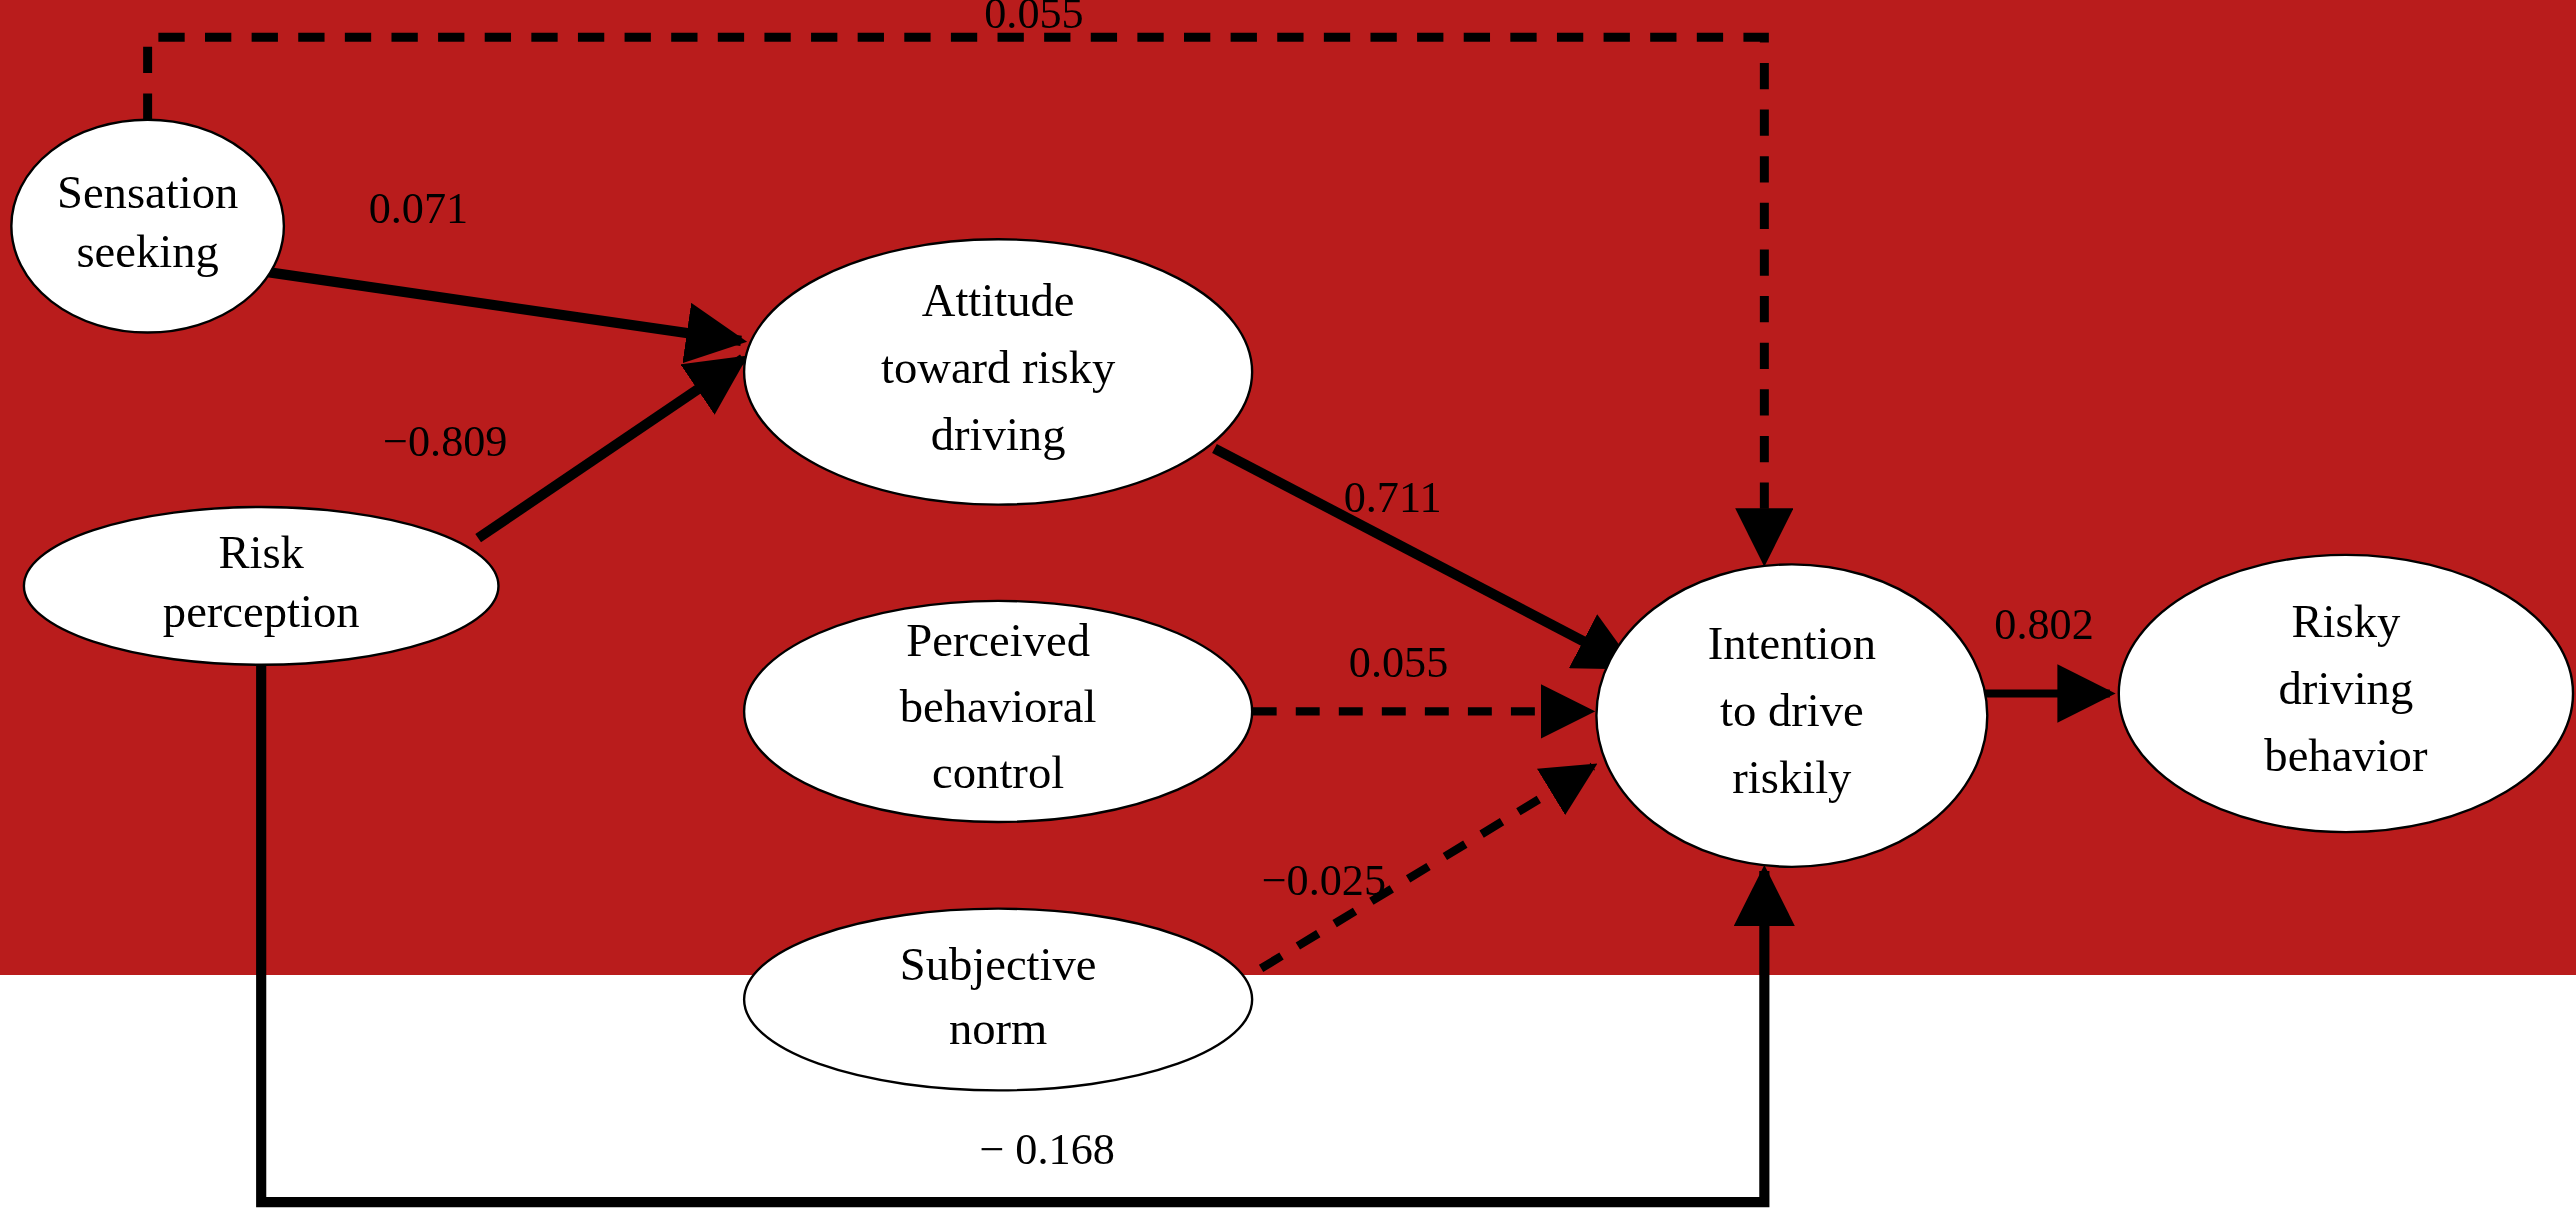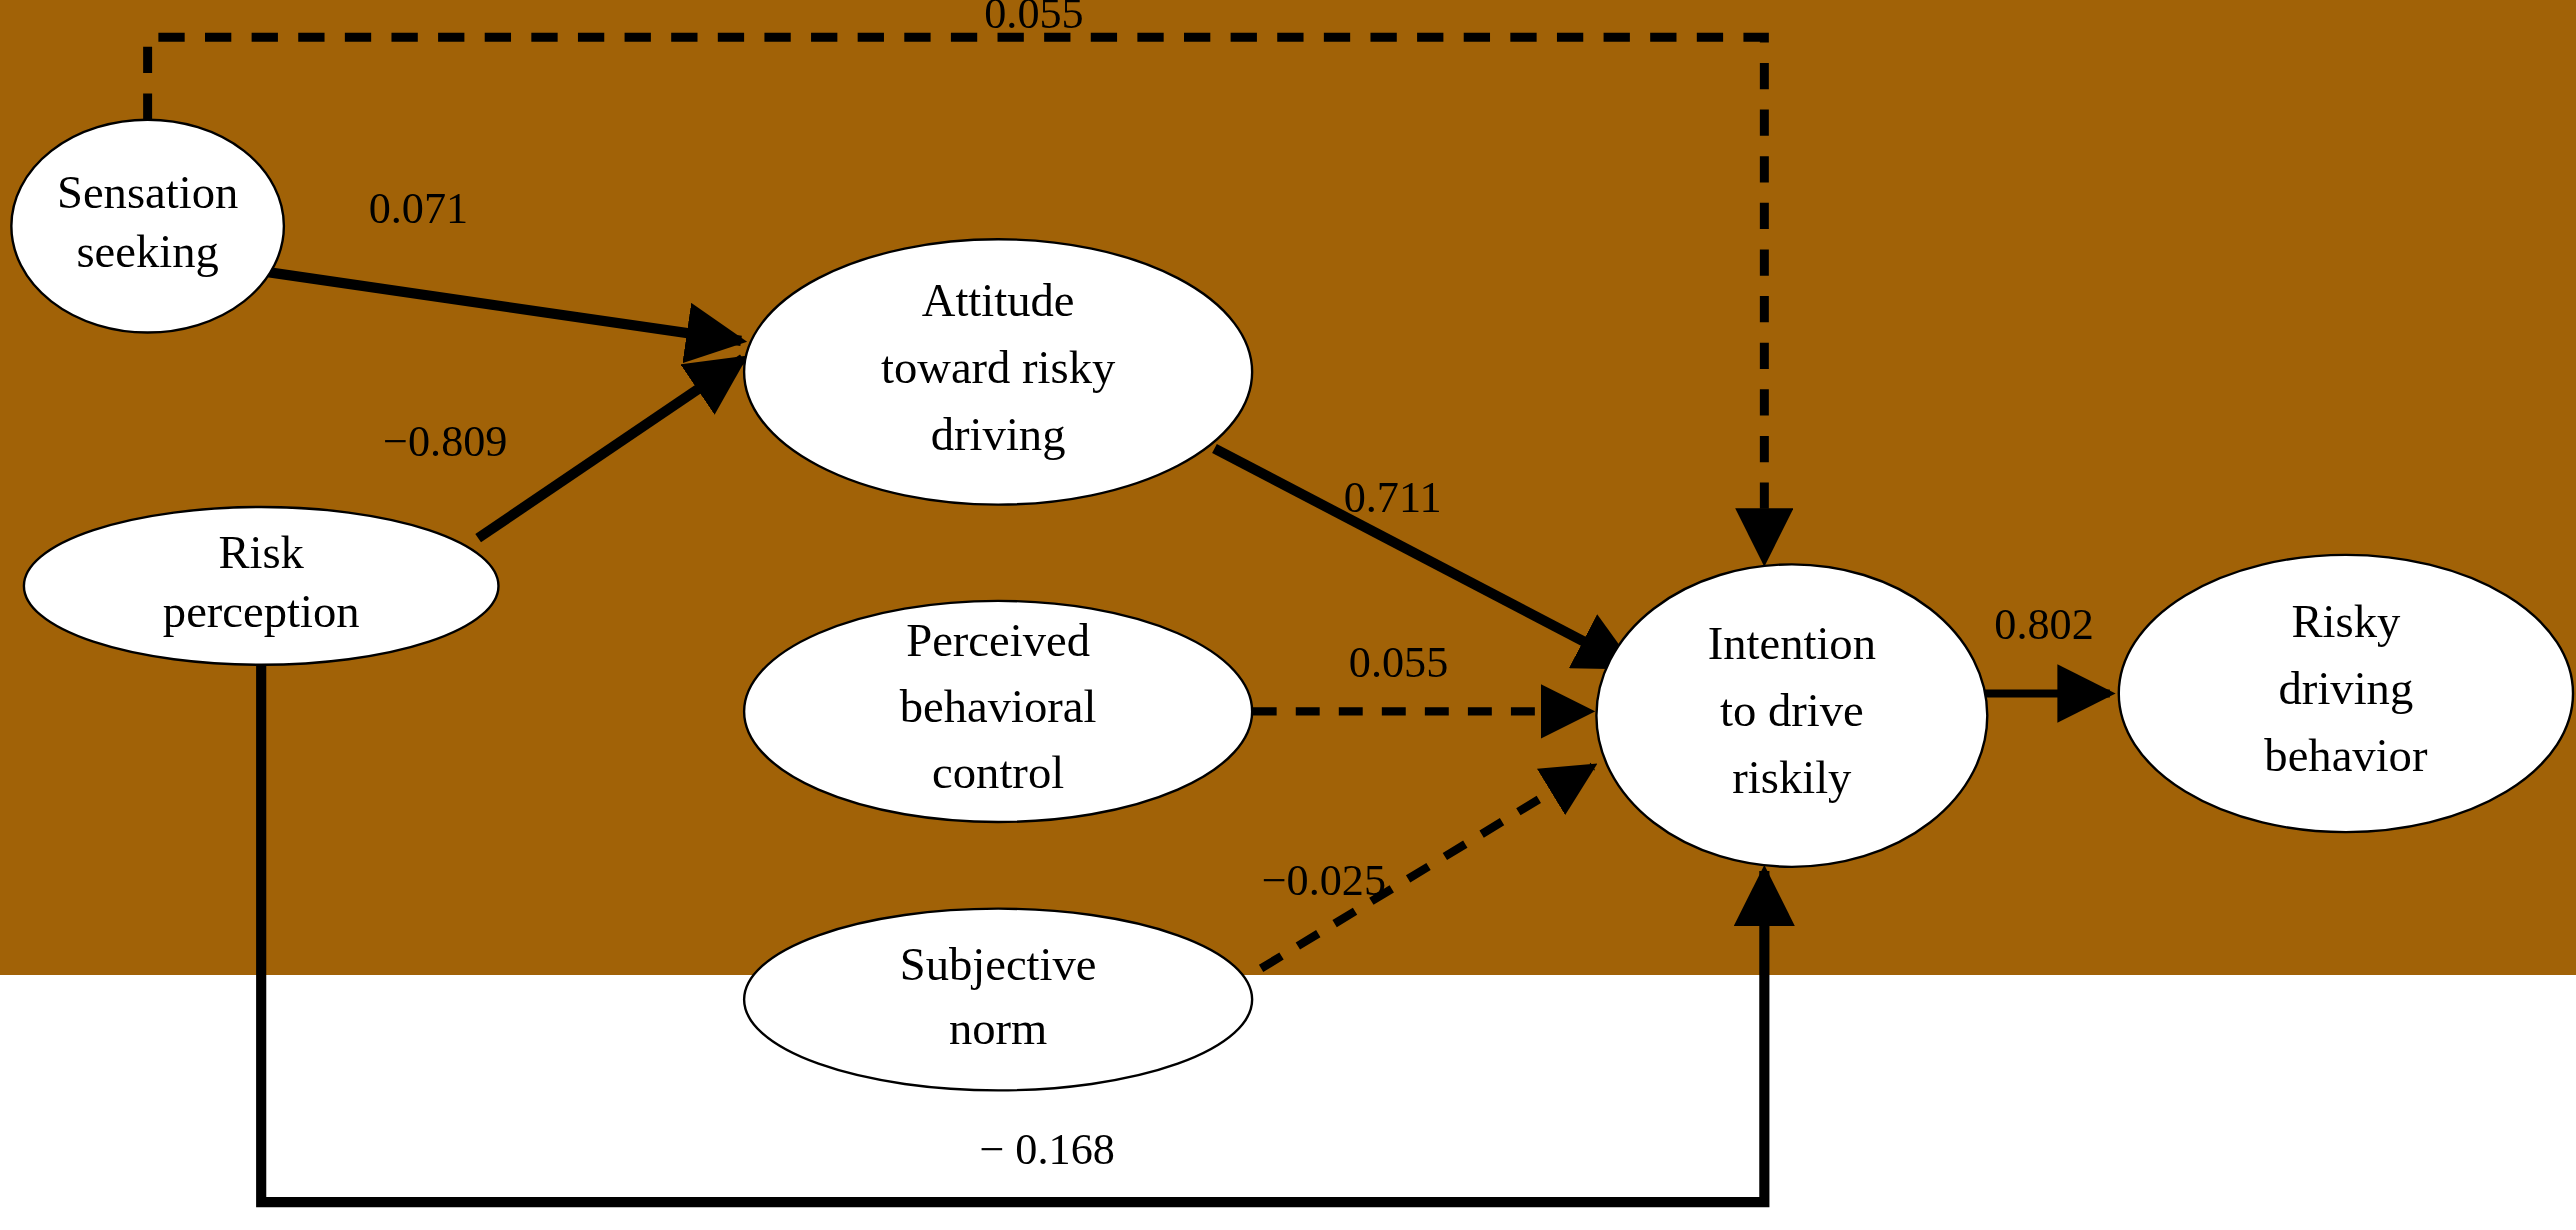--- a/index.html
+++ b/index.html
@@ -1,21 +1,21 @@
 <!DOCTYPE html>
 <html style="font-size:9.6px"><head>
 <meta charset="utf-8">
 <title>Risky Driving SEM Path Diagram</title>
 <style>
   html,body{margin:0;padding:0;background:#ffffff;}
   body{
     font-family:"Liberation Serif","DejaVu Serif",serif;
     width:2576px;height:1231px;overflow:hidden;
   }
-  #diagram-root{position:relative;width:2576px;height:975px;background:#a16207;}
+  #diagram-root{position:relative;width:2576px;height:975px;background:#b91c1c;}
   svg#path-canvas{position:absolute;left:0;top:0;width:2576px;height:1231px;}
   .node-ellipse{fill:#ffffff;stroke:#000000;stroke-width:4;}
   .node-label{
     font-family:"Liberation Serif","DejaVu Serif",serif;
     font-size:78px;fill:#000000;text-anchor:middle;
     dominant-baseline:middle;white-space:pre;
   }
   .edge-solid-thick{stroke:#000000;stroke-width:17;fill:none;}
   .edge-solid-thin{stroke:#000000;stroke-width:13;fill:none;}
   .edge-dashed{stroke:#000000;stroke-width:15;fill:none;

